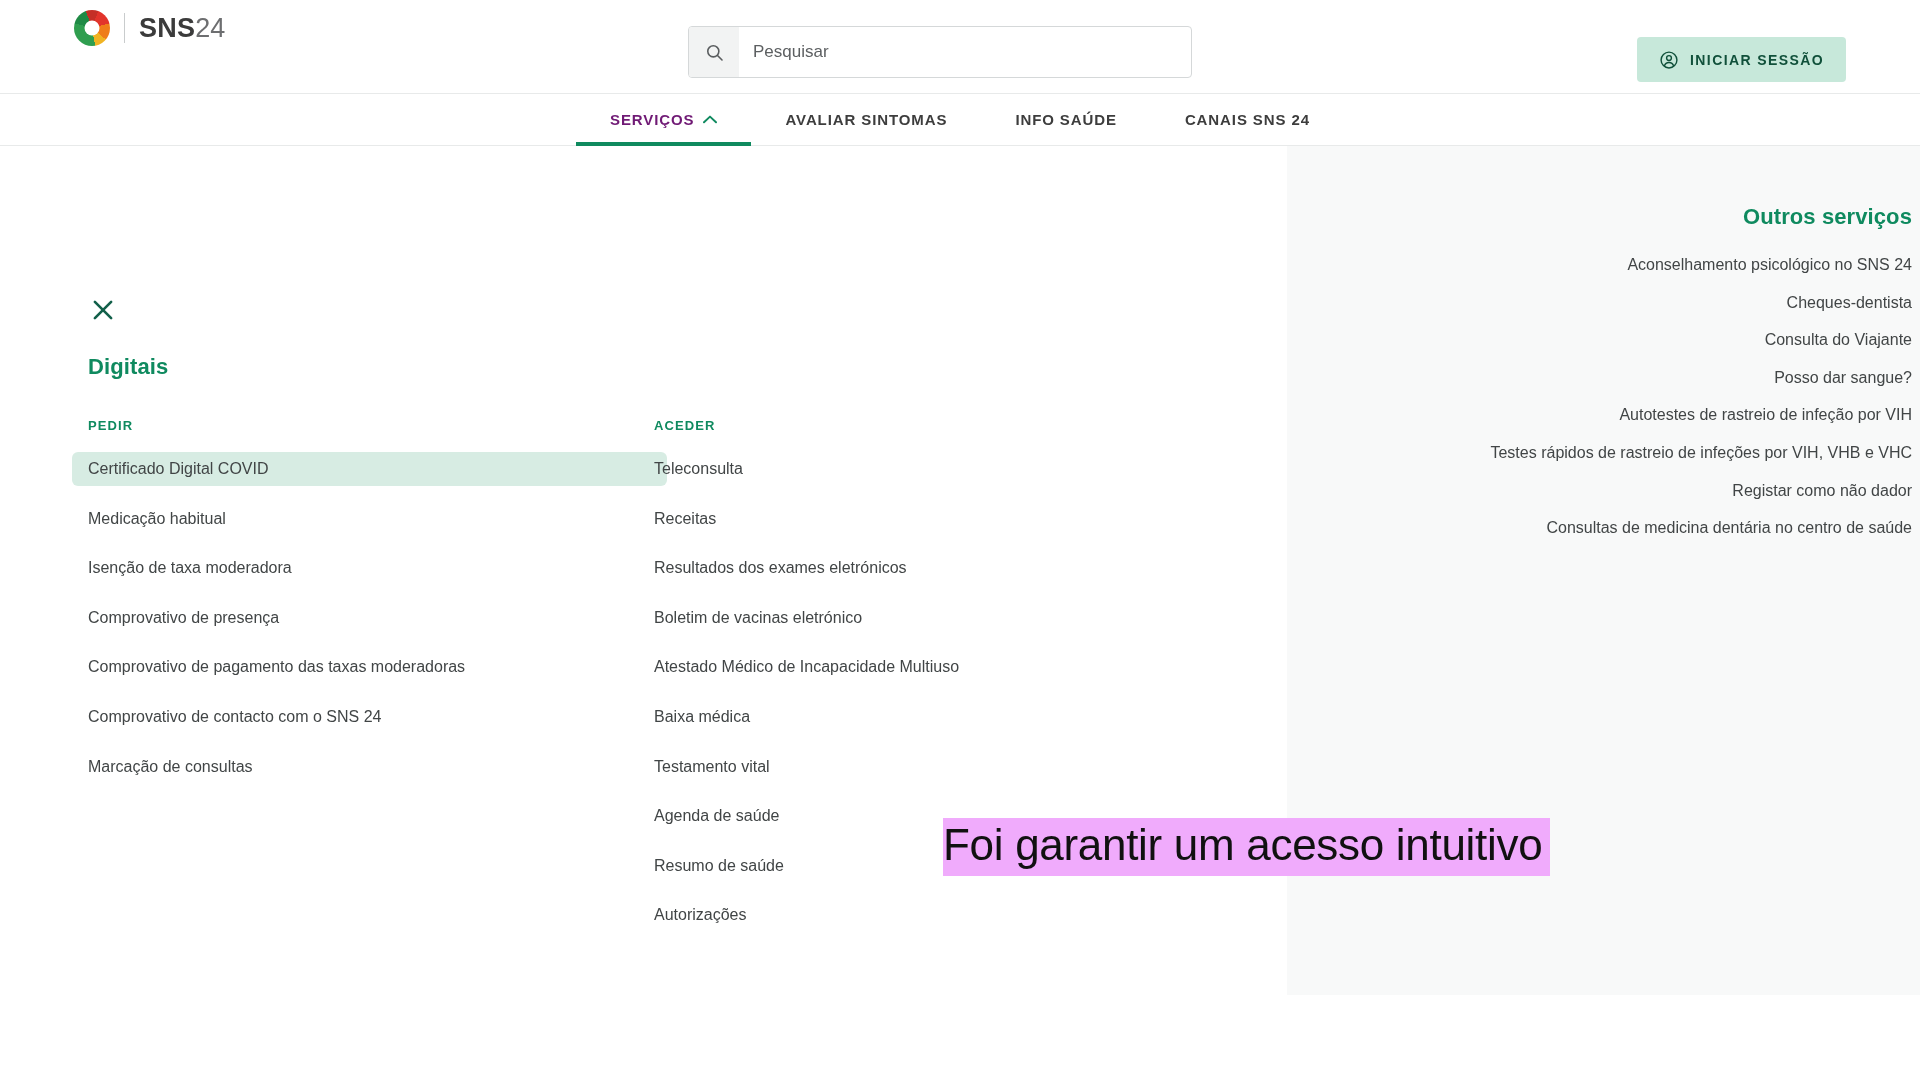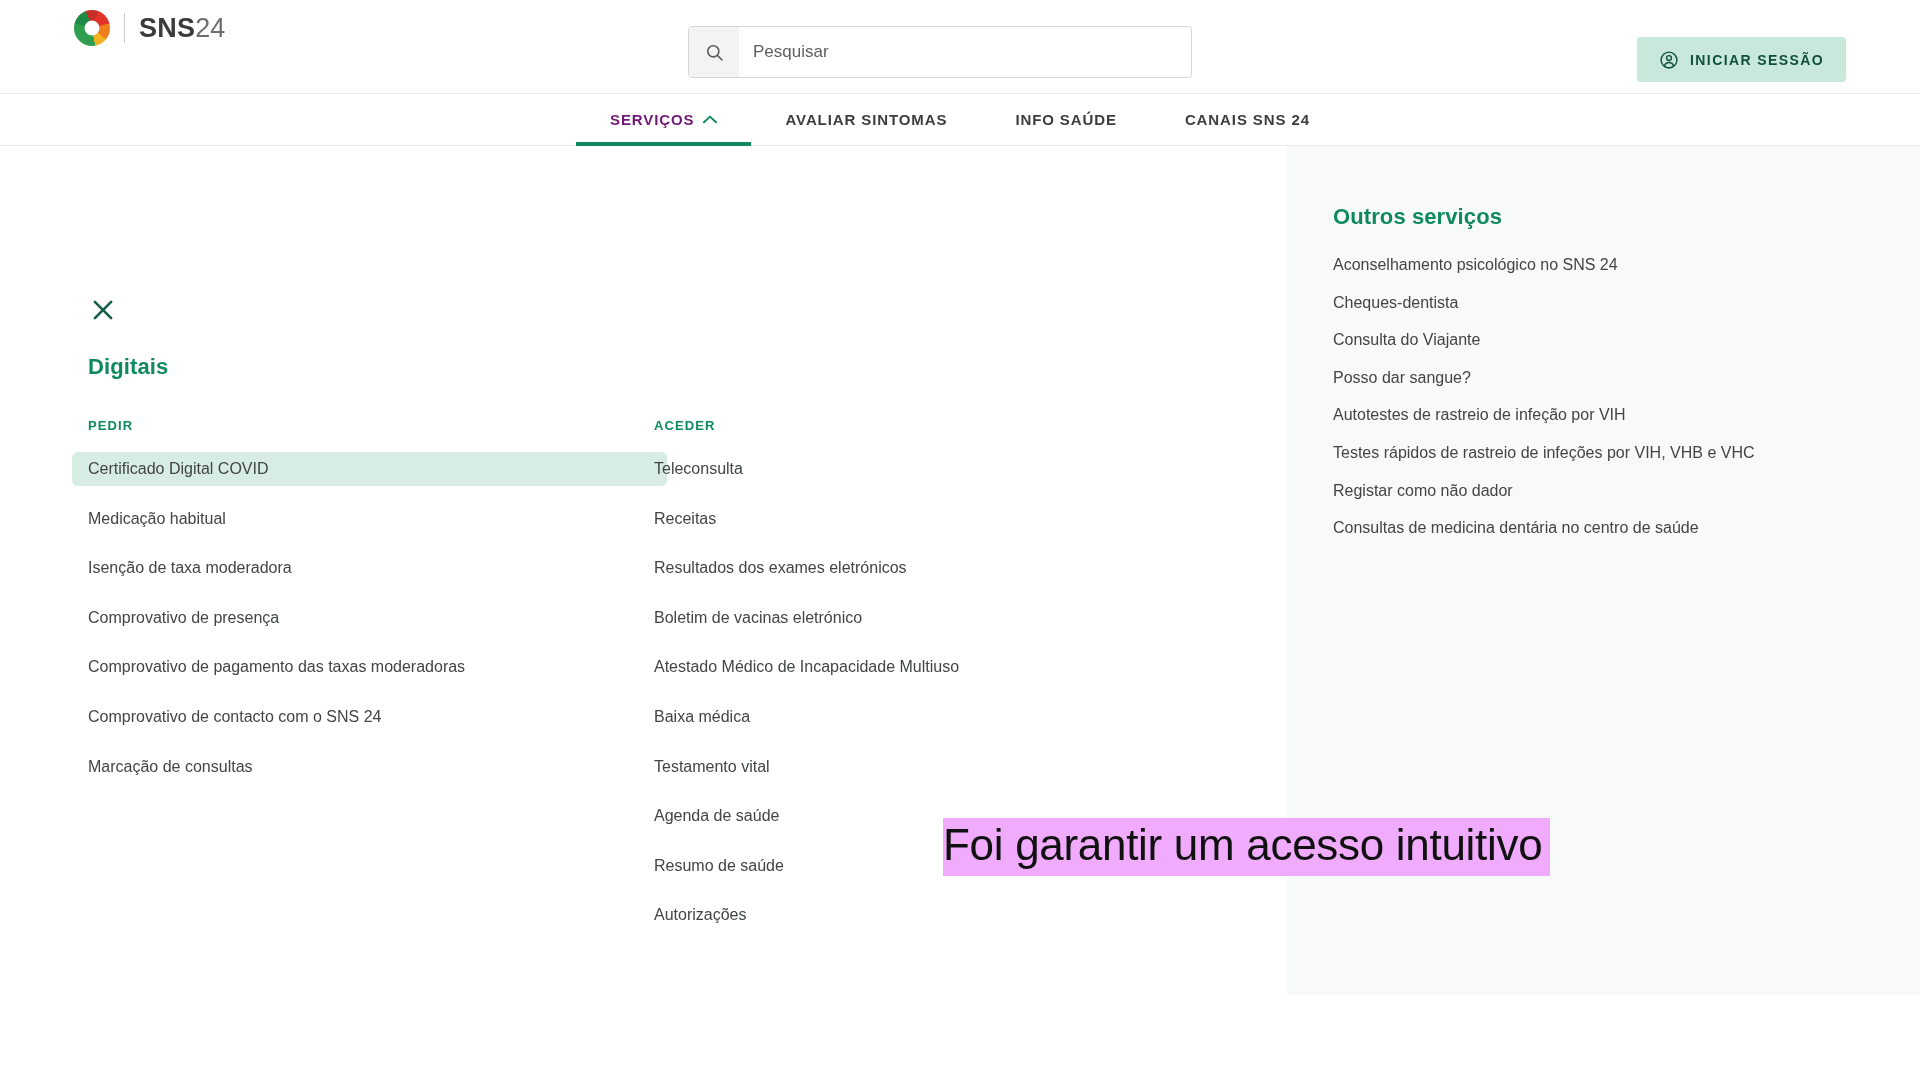--- a/index.html
+++ b/index.html
@@ -169,20 +169,21 @@
   }
   .mega-left {
     flex: 1;
     position: relative;
     padding: 24px 0 0 0;
   }
   .mega-right {
     width: 633px;
     background: #f8f9f9;
     padding: 58px 8px 0 46px;
+    text-align: right;
   }
 
   .close-btn {
     position: absolute;
     left: 88px;
     top: 150px;
     width: 30px; height: 30px;
     background: transparent;
     border: 0;
     cursor: pointer;

